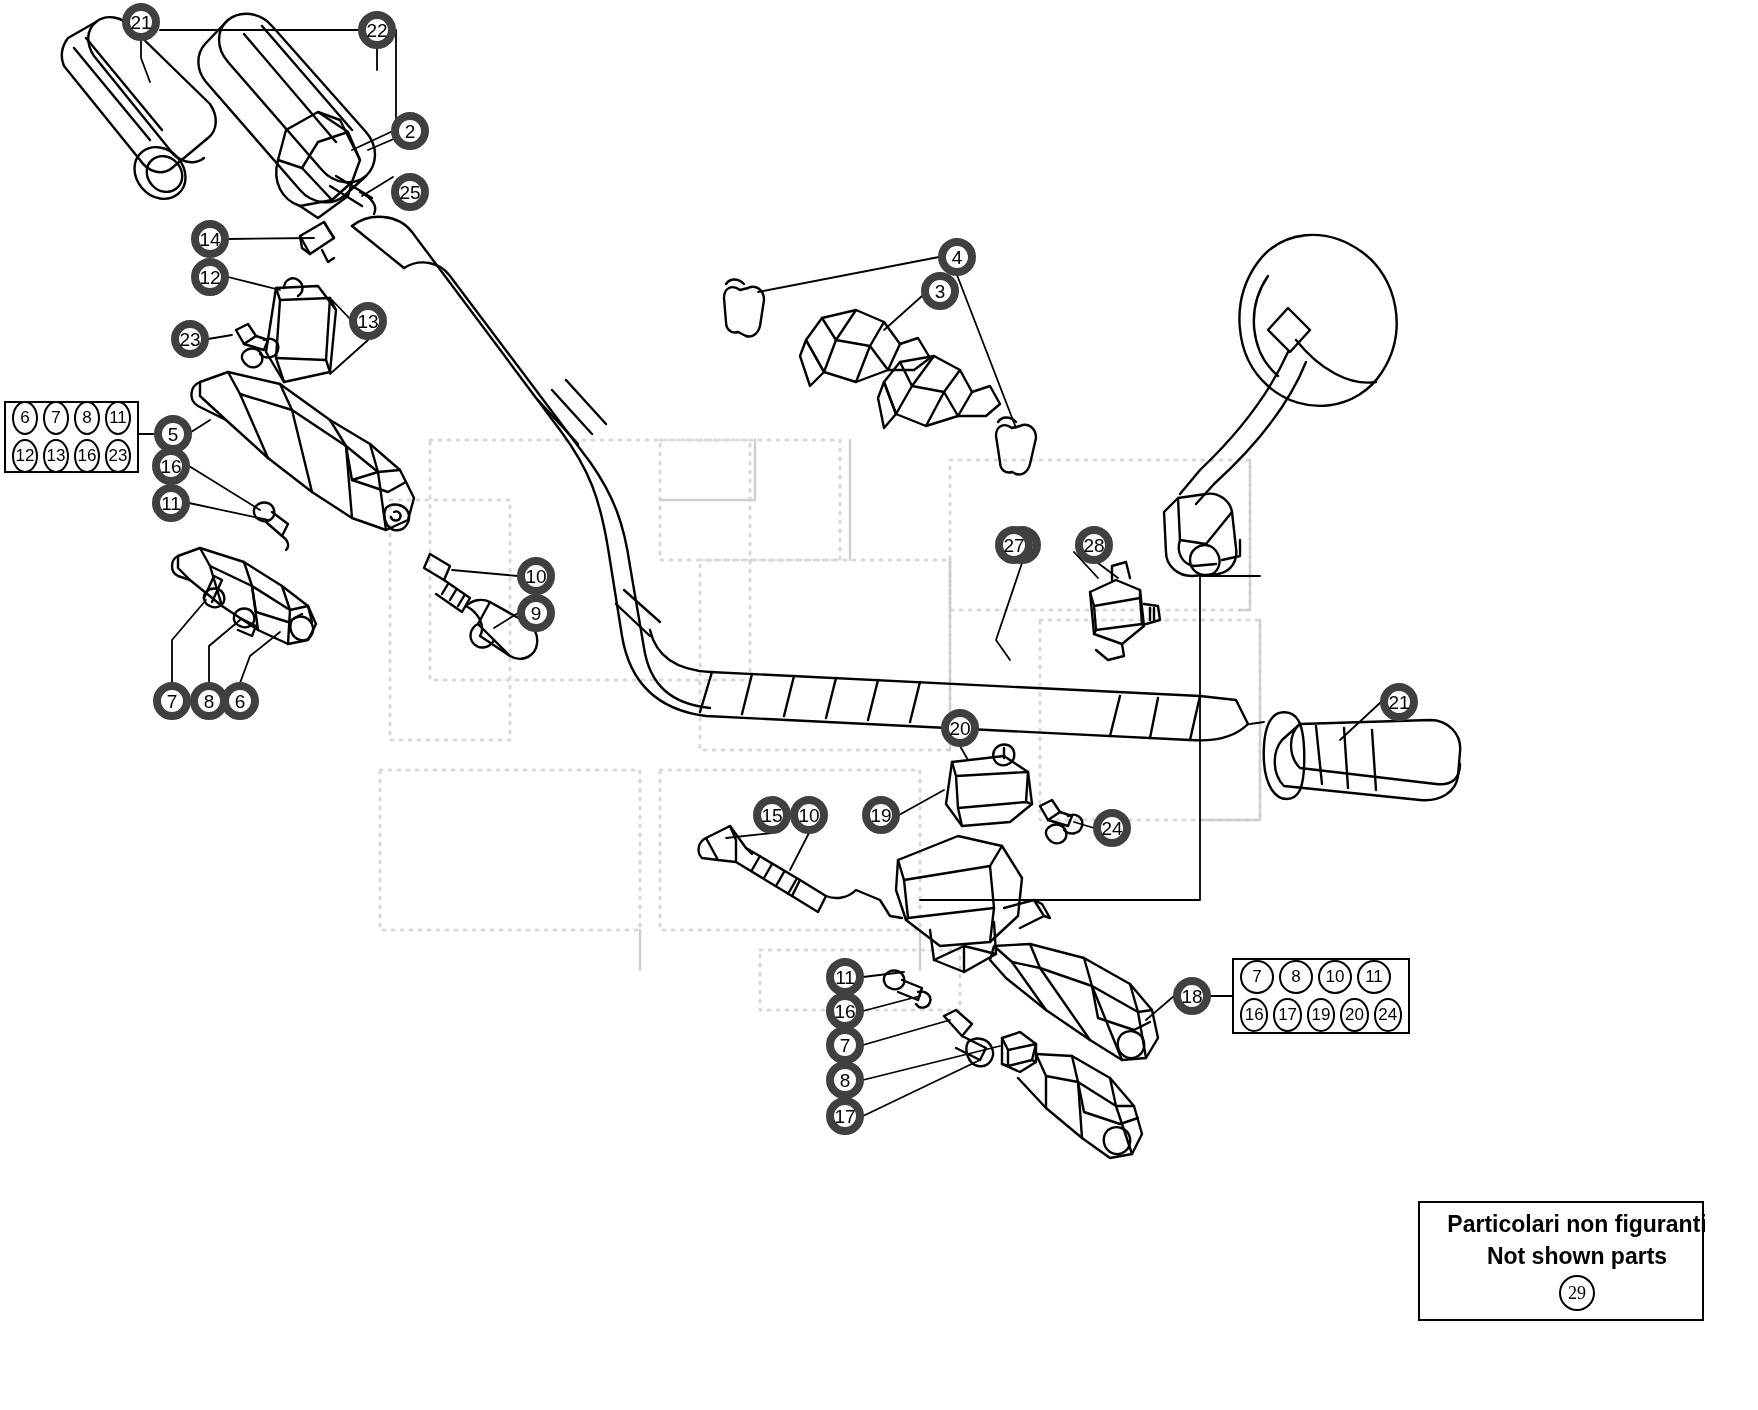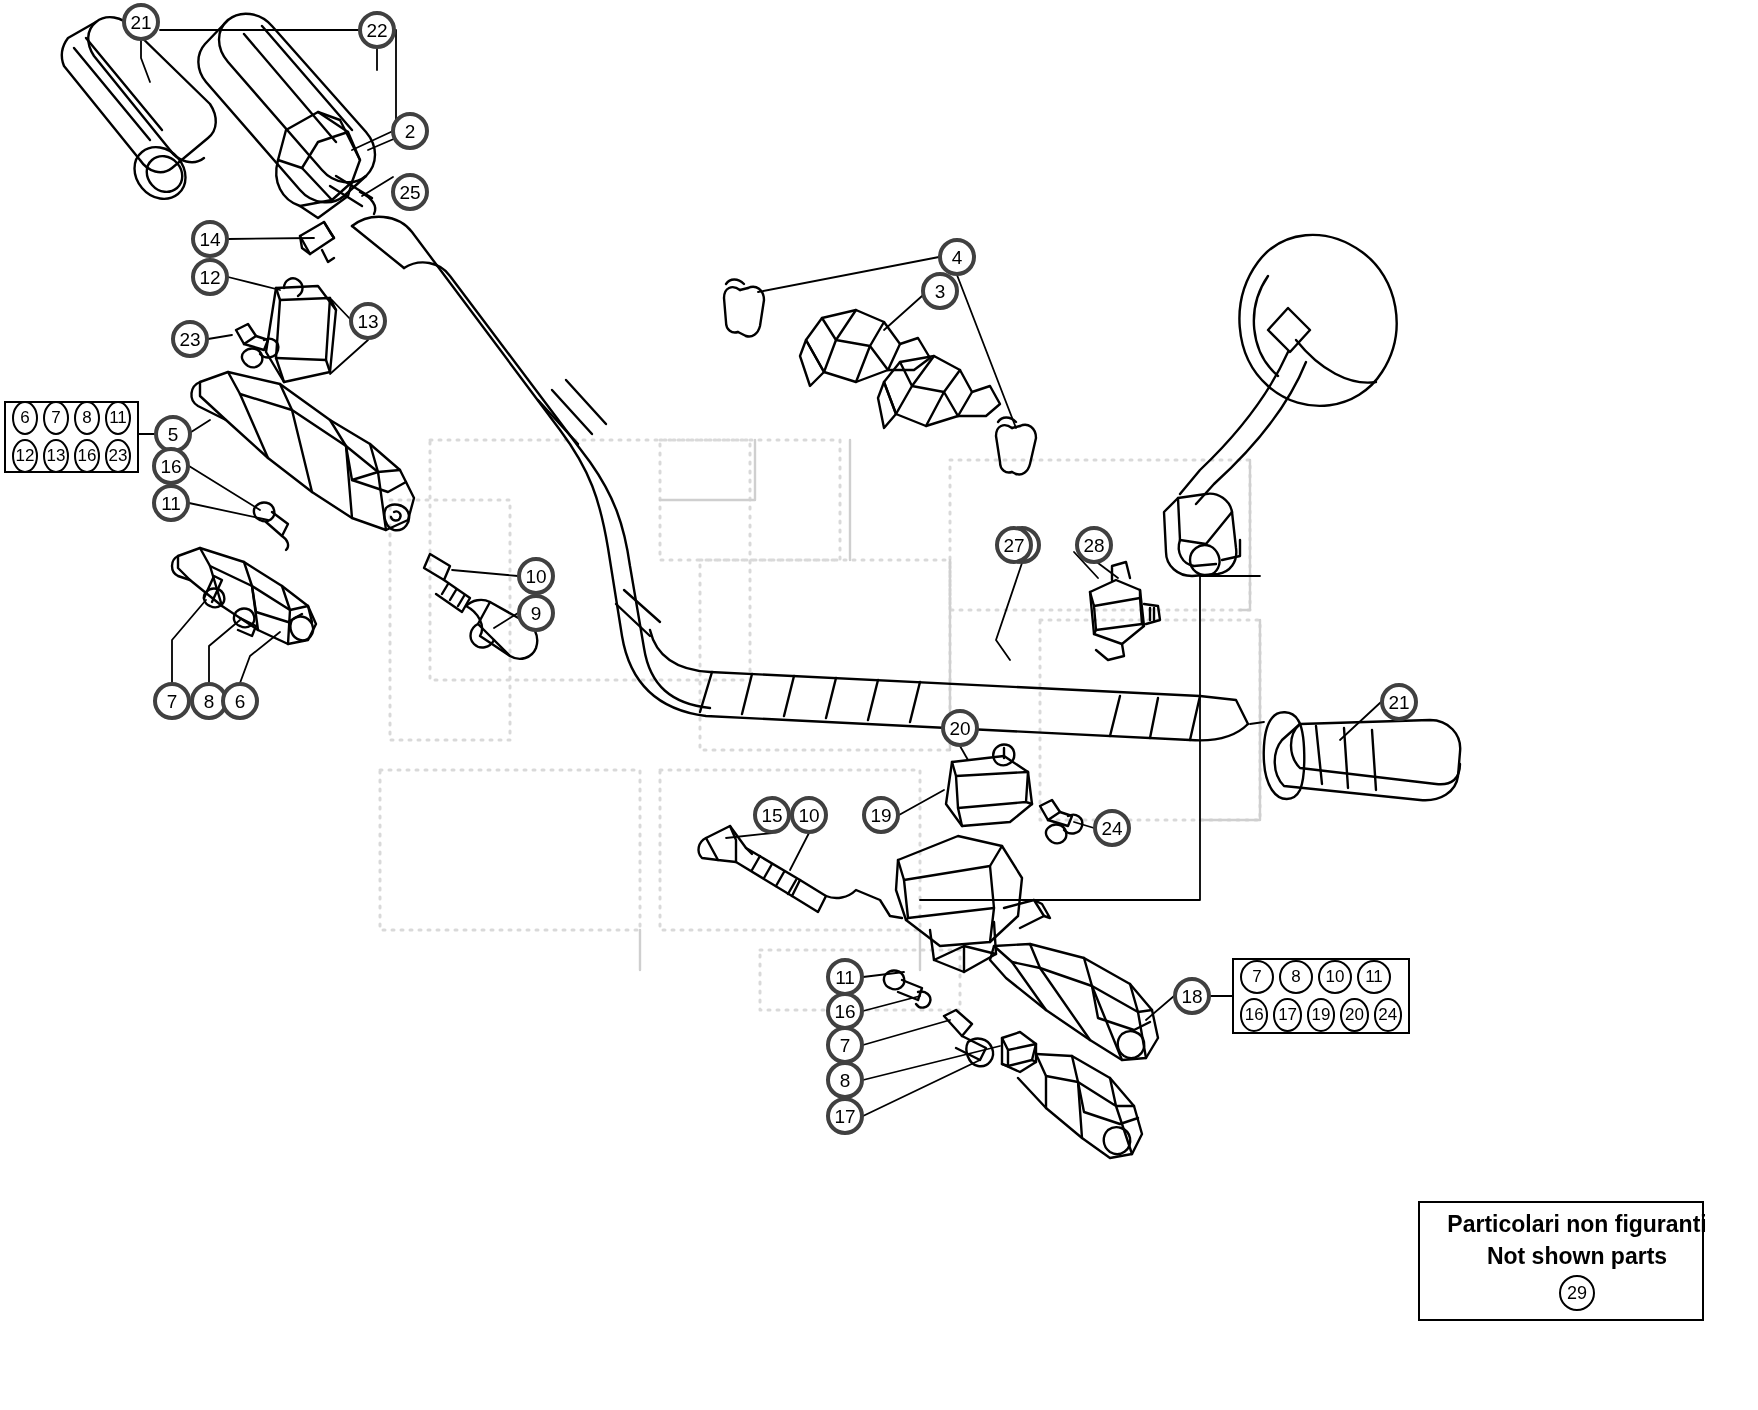--- a/index.html
+++ b/index.html
@@ -19,21 +19,21 @@
   }
   #art {
     position: absolute;
     left: 0; top: 0;
     width: 1758px;
     height: 1410px;
   }
   
   .balloon {
     position: absolute;
-    border: 4px solid #404040;
+    border: 8px solid #404040;
     border-radius: 50%;
     background: #fff;
     color: #000;
     font-size: 19px;
     line-height: 1;
     display: flex;
     align-items: center;
     justify-content: center;
     box-sizing: border-box;
     width: 38px;
@@ -98,20 +98,21 @@
   #notshown .bn {
     border: 2px solid #000;
     border-radius: 50%;
     width: 36px;
     height: 36px;
     font-size: 18px;
     display: flex;
     align-items: center;
     justify-content: center;
     box-sizing: border-box;
+    font-family: Liberation Serif, serif;
   }
   #copyright {
     position: absolute;
     left: 0;
     top: 1355px;
     width: 1758px;
     text-align: center;
     font-size: 25px;
     font-weight: bold;
     color: #000;

